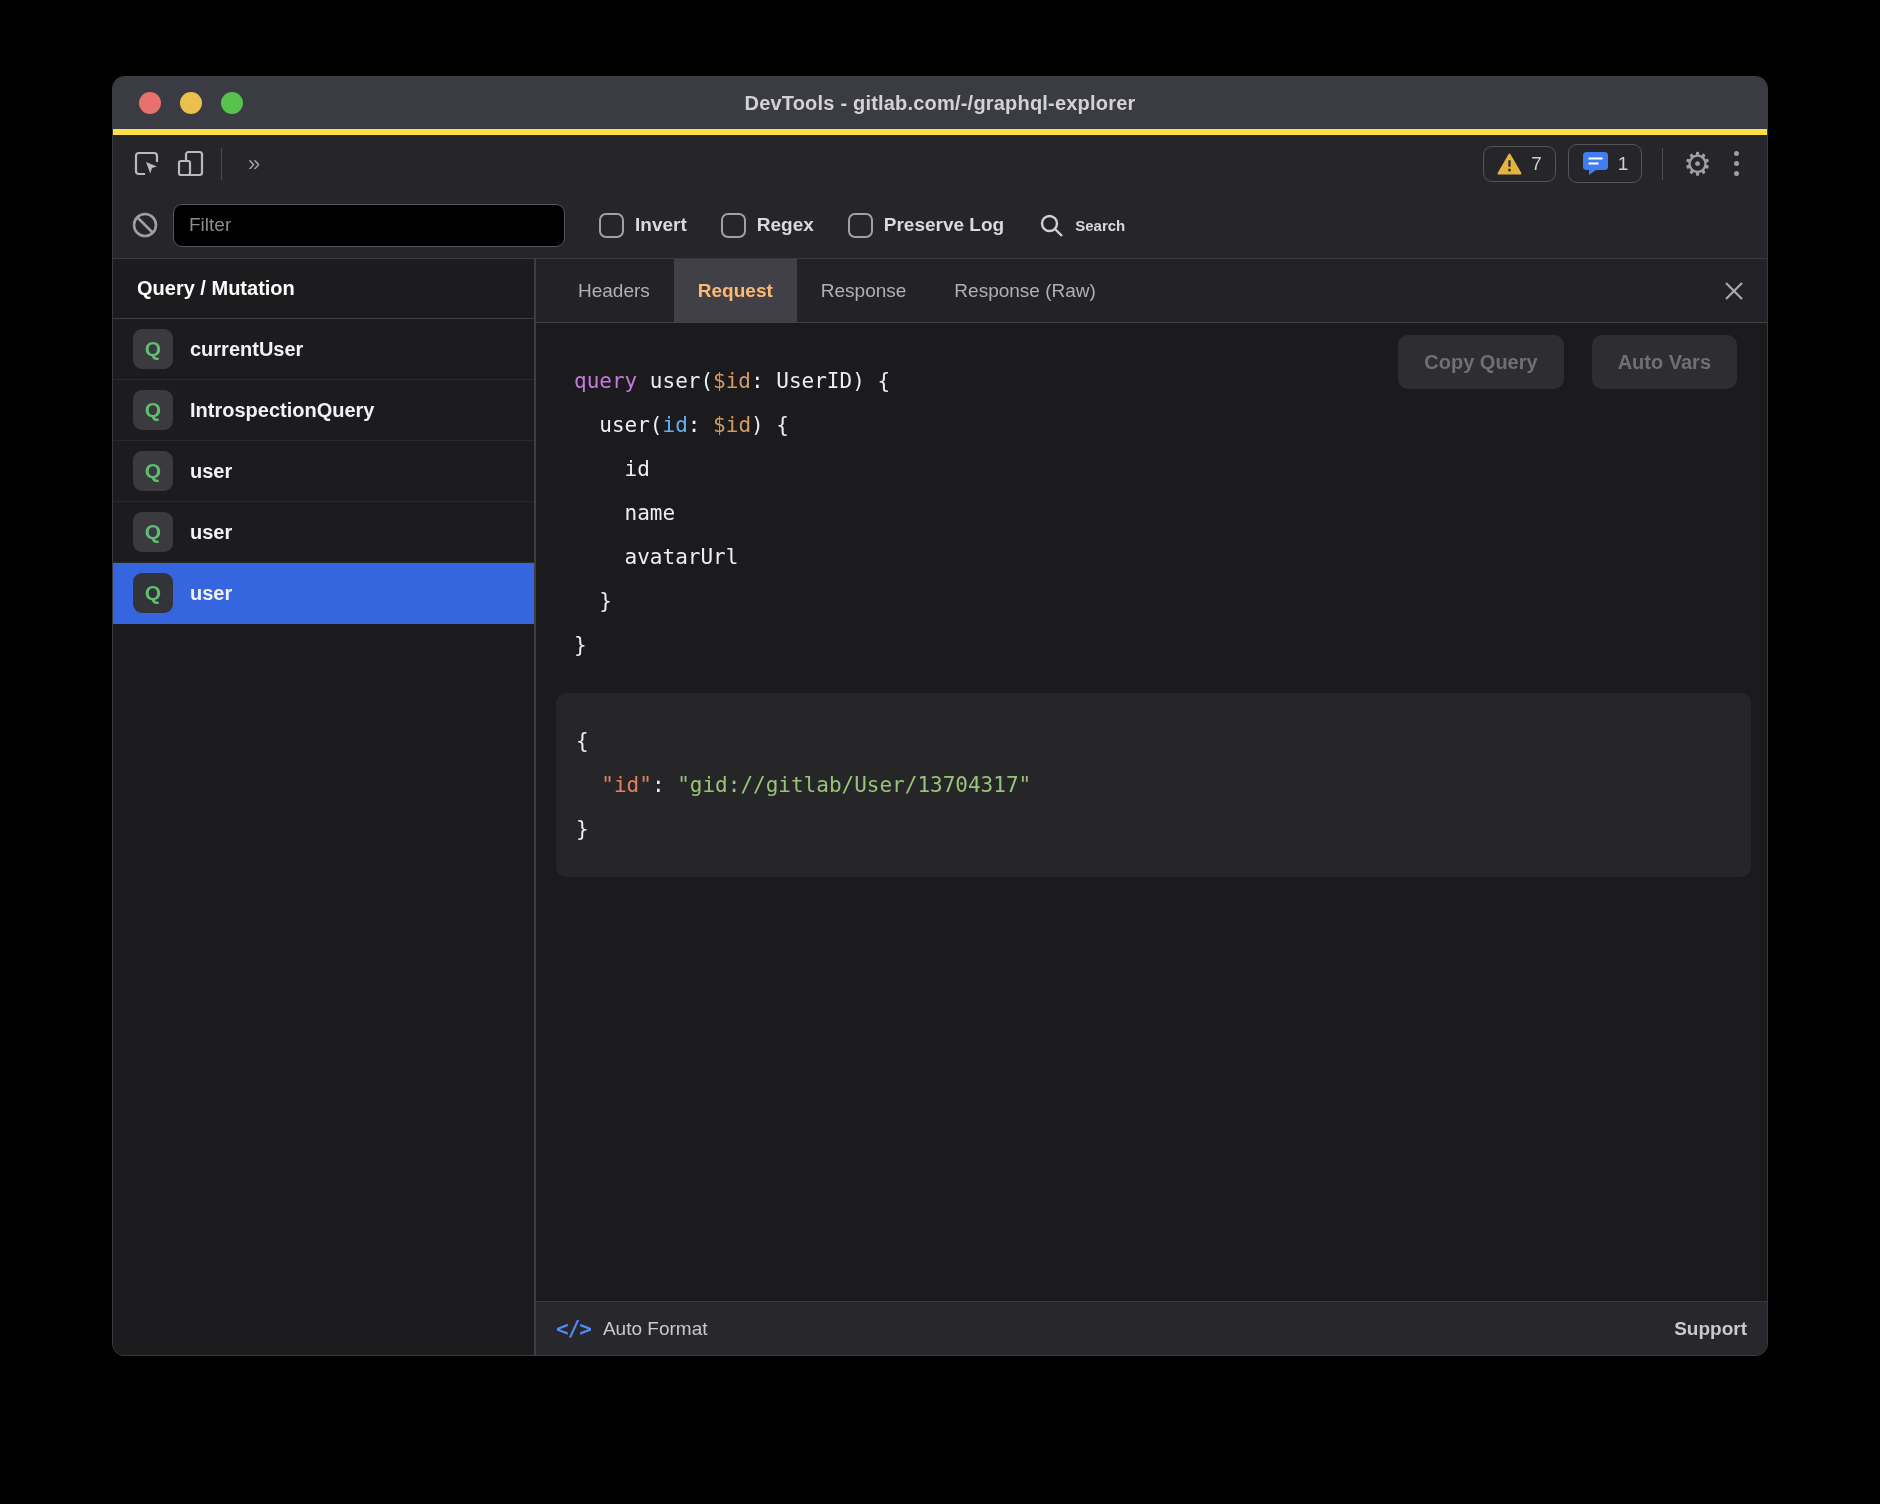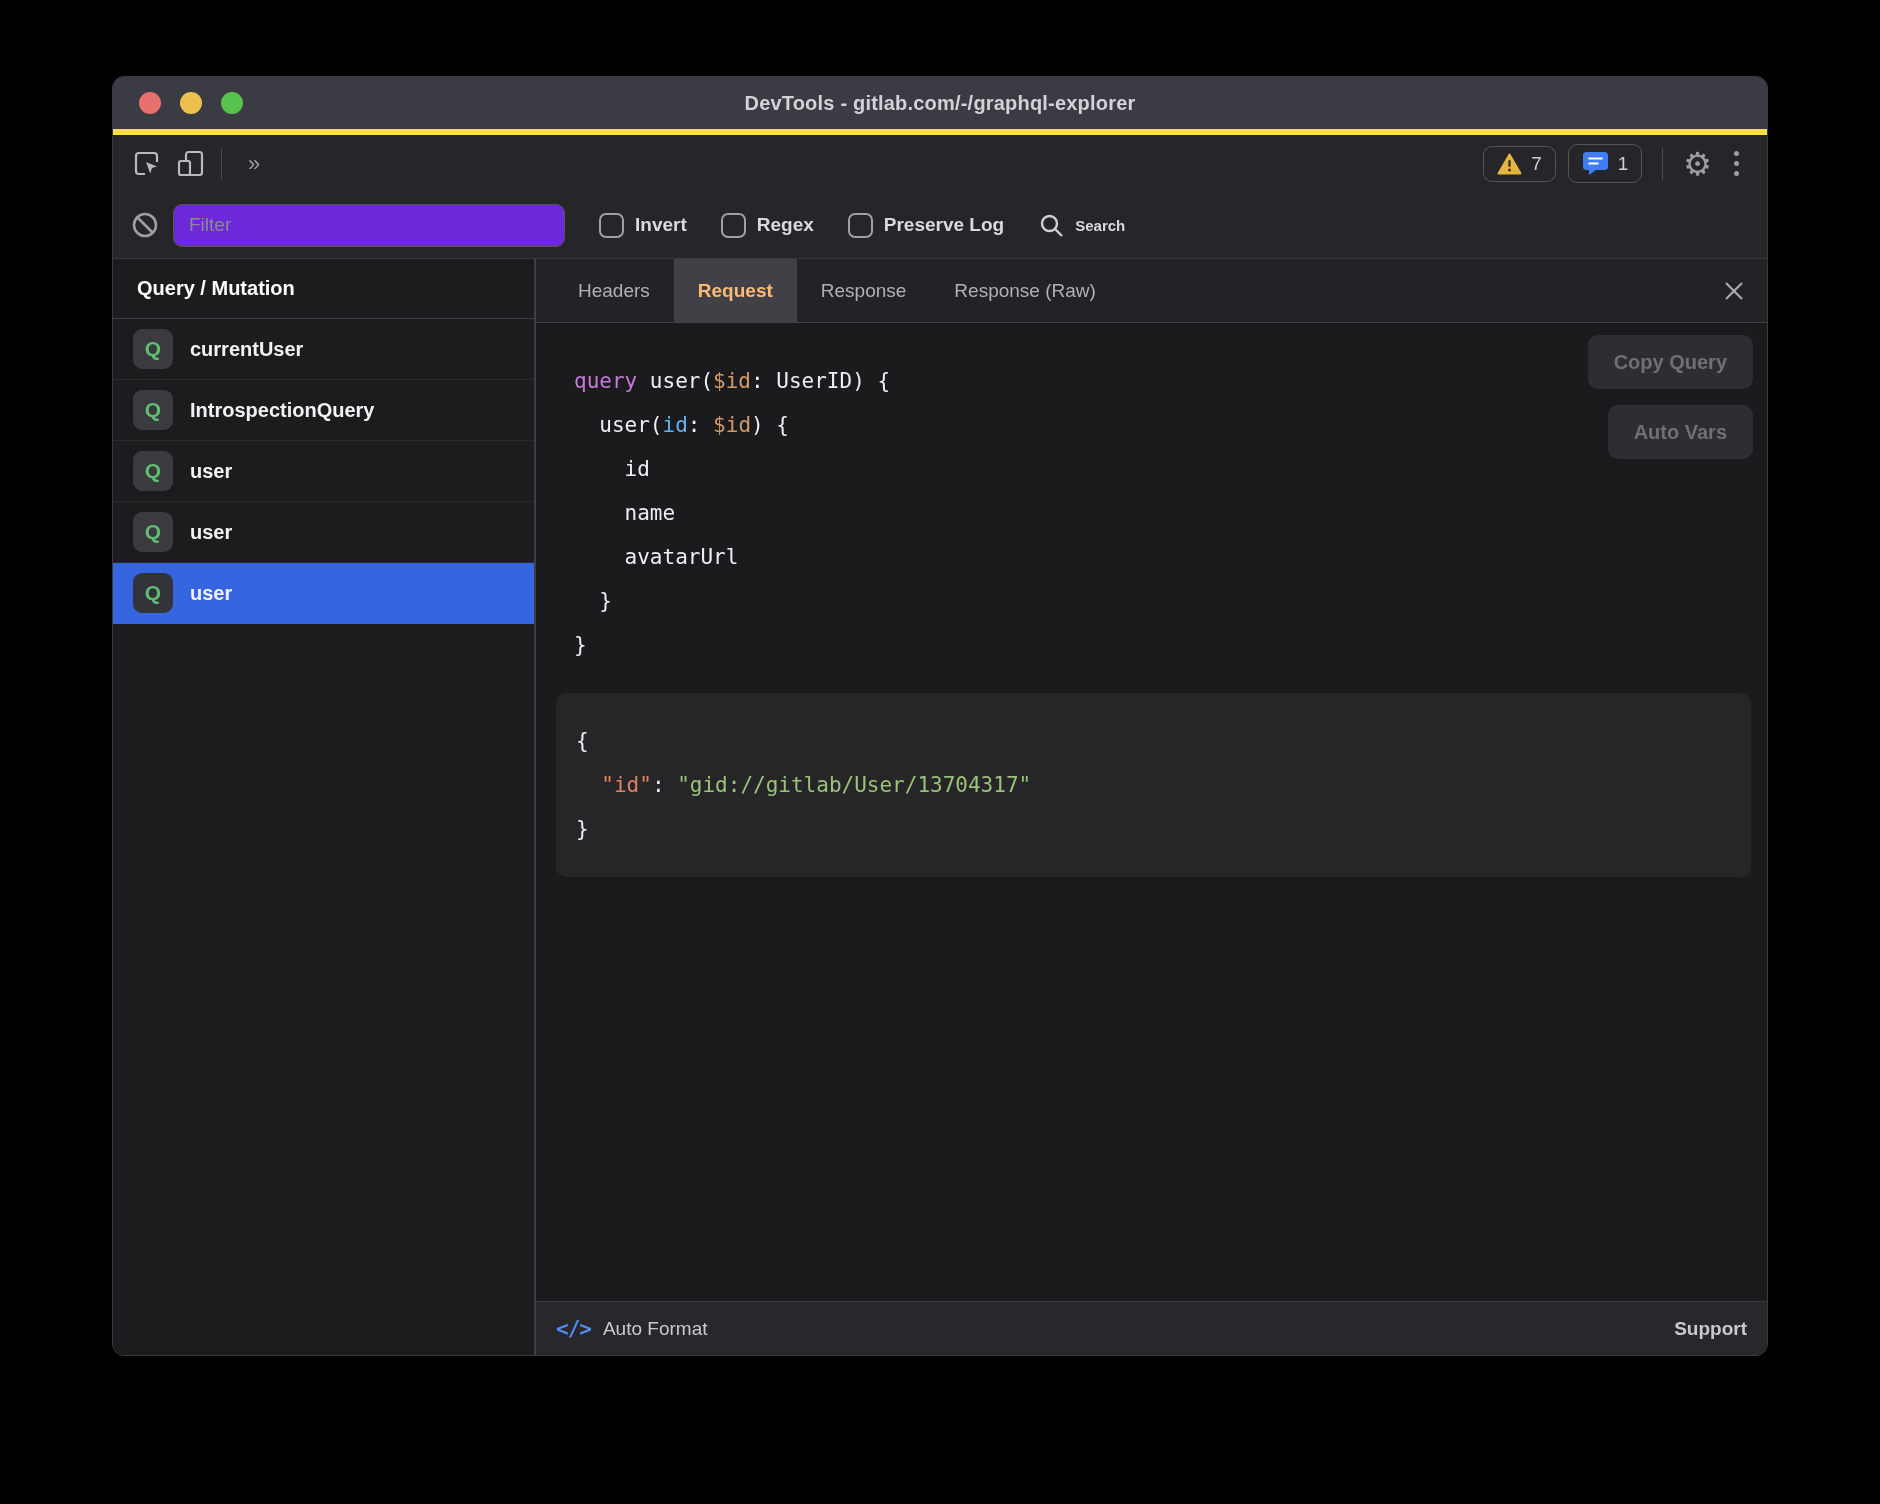--- a/index.html
+++ b/index.html
@@ -35,21 +35,21 @@
   .badge { display:flex; align-items:center; gap:9px; border:1.5px solid #55555a; border-radius:9px;
            padding:6px 13px; cursor:pointer; }
   .badge .cnt { font-size:19px; color:#cfcfd4; }
   .gear { font-family:"DejaVu Sans", sans-serif; font-size:32px; color:#9e9ea3; line-height:1; cursor:pointer; }
   .dots { display:flex; flex-direction:column; gap:5px; padding:0 10px; cursor:pointer; }
   .dots i { width:5px; height:5px; border-radius:50%; background:#9e9ea3; }
 
   
   .filterbar { height:67px; flex:0 0 67px; background:#26262a; border-bottom:1px solid #3a3a3e;
                display:flex; align-items:center; padding:0 18px; }
-  .filter-input { width:392px; height:43px; margin-left:14px; background:#6d28d9;
+  .filter-input { width:392px; height:43px; margin-left:14px; background:#000000;
                   border:1.5px solid #55555a; border-radius:9px; color:#e8e8ec;
                   font-size:19px; padding:0 15px; outline:none; }
   .filter-input::placeholder { color:#8b8b90; }
   .cbgroup { display:flex; align-items:center; gap:11px; margin-left:34px; cursor:pointer; }
   .cbox { width:25px; height:25px; border:2px solid #a0a0a5; border-radius:7px; background:transparent; }
   .cblabel { font-size:19px; font-weight:bold; color:#dadade; white-space:nowrap; }
   .searchgrp { display:flex; align-items:center; gap:10px; margin-left:34px; cursor:pointer; }
   .searchlabel { font-size:15px; font-weight:bold; color:#dadade; }
 
   
@@ -80,22 +80,22 @@
   .codeblock { margin-left:38px; font-family:"DejaVu Sans Mono", monospace;
                font-size:21px; line-height:44px; white-space:pre; }
   .code-line { white-space:pre; }
   .tok-plain { color:#eceff1; }
   .tok-kw    { color:#c678dd; }
   .tok-var   { color:#d19a66; }
   .tok-arg   { color:#61afef; }
   .tok-key   { color:#e0825f; }
   .tok-str   { color:#98c379; }
 
-  .copybtns { position:absolute; top:12px; right:14px; display:flex; flex-direction:column;
-              align-items:flex-end; gap:16px; }
+  .copybtns { position:absolute; top:12px; right:30px; display:flex; flex-direction:row;
+              align-items:flex-end; gap:28px; }
   .copybtn { height:54px; display:flex; align-items:center; padding:0 26px;
              background:#2e2e32; border-radius:10px; font-size:20px; font-weight:bold;
              color:#6f6f75; cursor:pointer; white-space:nowrap; }
 
   .varsbox { margin:26px 16px 0 20px; background:#262629; border-radius:10px;
              padding:26px 20px; font-family:"DejaVu Sans Mono", monospace;
              font-size:21px; line-height:44px; white-space:pre; }
 
   .bottombar { height:54px; flex:0 0 54px; background:#28282c; border-top:1px solid #3a3a3e;
                display:flex; align-items:center; padding:0 20px; }

